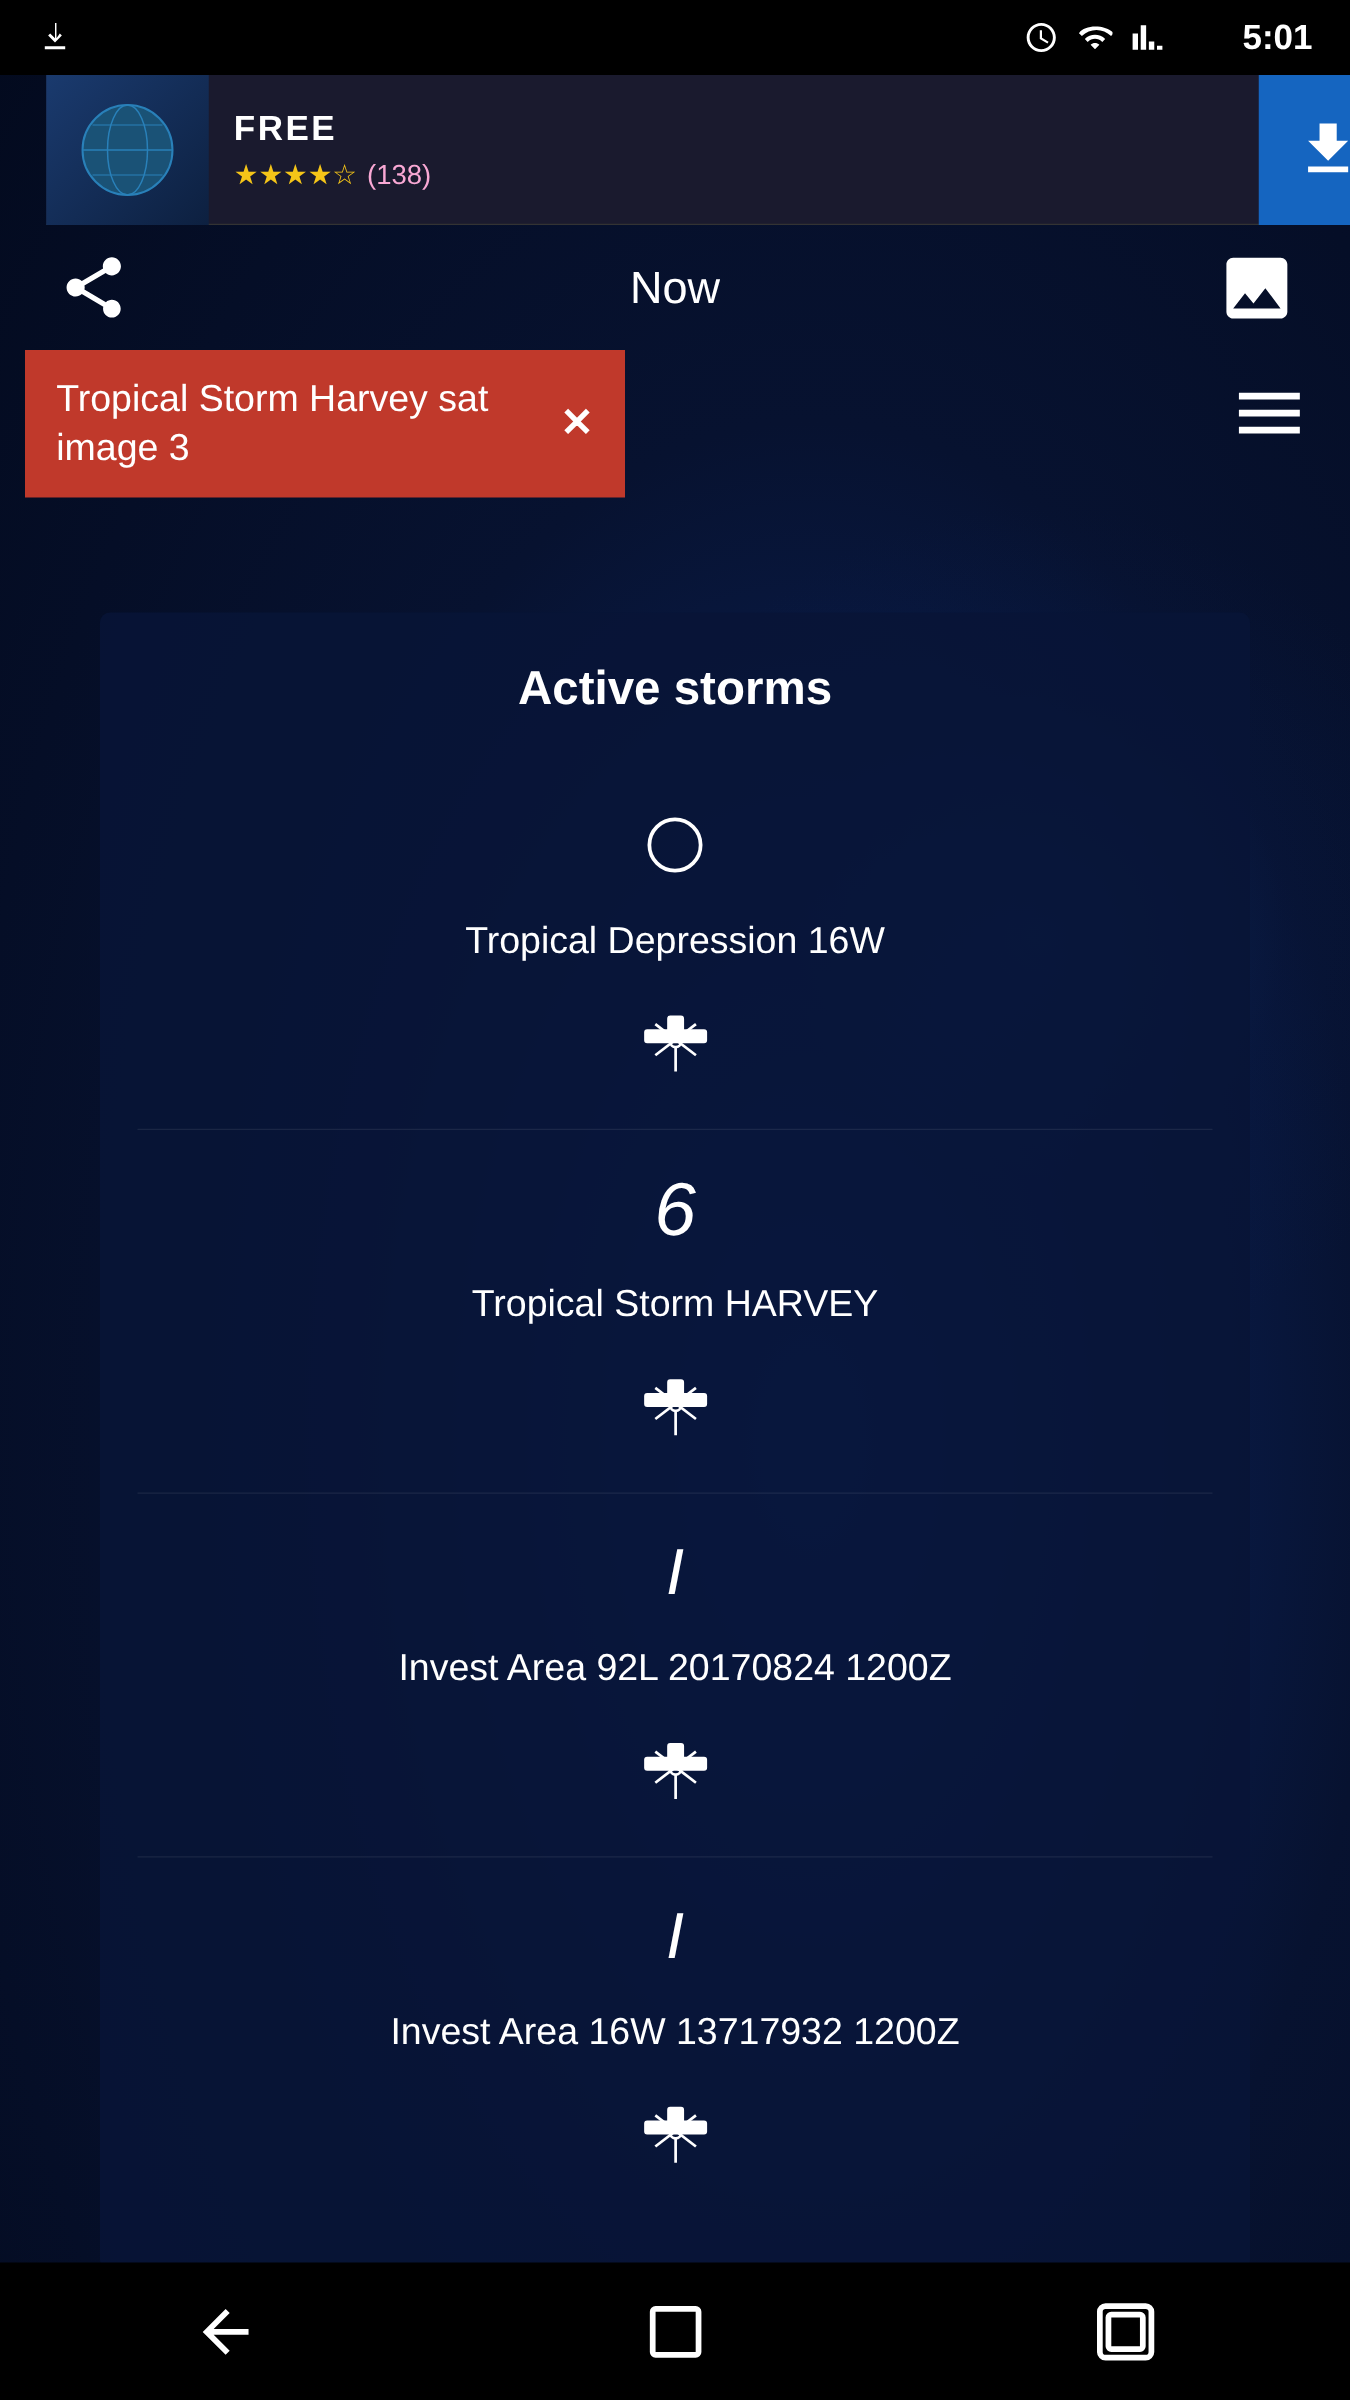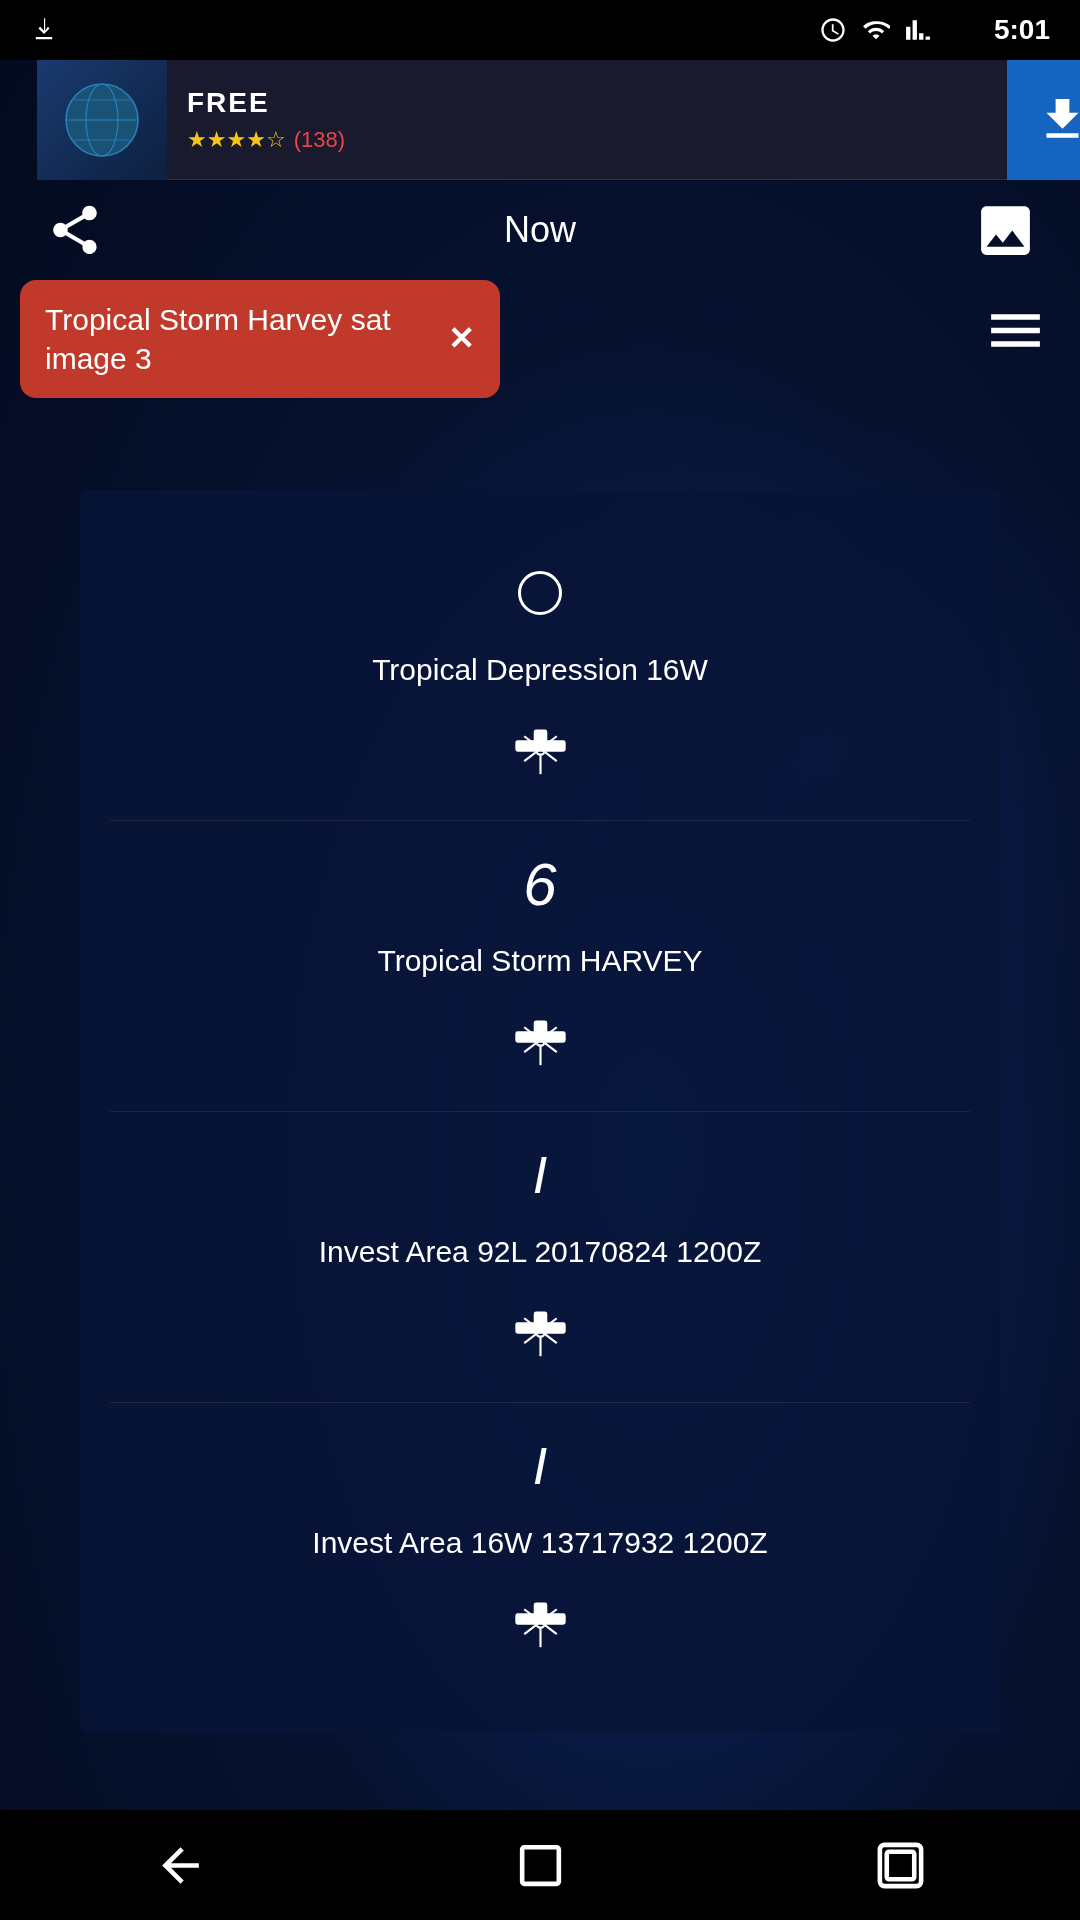--- a/index.html
+++ b/index.html
@@ -123,21 +123,21 @@
 
     .ad-stars {
       display: flex;
       align-items: center;
       gap: 8px;
       color: #f5c518;
       font-size: 22px;
     }
 
     .ad-count {
-      color: #ef4444;
+      color: #f9a8d4;
       font-size: 22px;
     }
 
     .ad-download {
       width: 110px;
       height: 120px;
       background: #1565c0;
       display: flex;
       align-items: center;
       justify-content: center;
@@ -189,21 +189,20 @@
       color: white;
       font-size: 30px;
       font-weight: 500;
       padding: 20px 25px;
       z-index: 11;
       display: flex;
       align-items: center;
       gap: 20px;
       max-width: 480px;
       line-height: 1.3;
-      border-radius: 16px;
     }
 
     .tag-close {
       color: white;
       font-size: 32px;
       font-weight: bold;
       cursor: pointer;
       flex-shrink: 0;
     }
 
@@ -395,20 +394,21 @@
   <span class="tag-close">✕</span>
 </div>
 
 <div class="menu-btn">
   <svg width="65" height="65" viewBox="0 0 24 24" fill="white">
     <path d="M3 18h18v-2H3v2zm0-5h18v-2H3v2zm0-7v2h18V6H3z"></path>
   </svg>
 </div>
 
 <div class="storms-panel">
+  <div class="panel-title">Active storms</div>
 
   <div class="storm-item">
     <div class="storm-icon">
       <div class="storm-symbol-circle"></div>
     </div>
     <span class="storm-name">Tropical Depression 16W</span>
     <div class="satellite-icon">
       <svg class="sat-svg" viewBox="0 0 60 60" fill="none" stroke="white" stroke-width="2.5">
         <rect x="25" y="10" width="10" height="18" rx="1" fill="white" stroke="white"></rect>
         <rect x="8" y="20" width="18" height="8" rx="1" fill="white" stroke="white"></rect>

